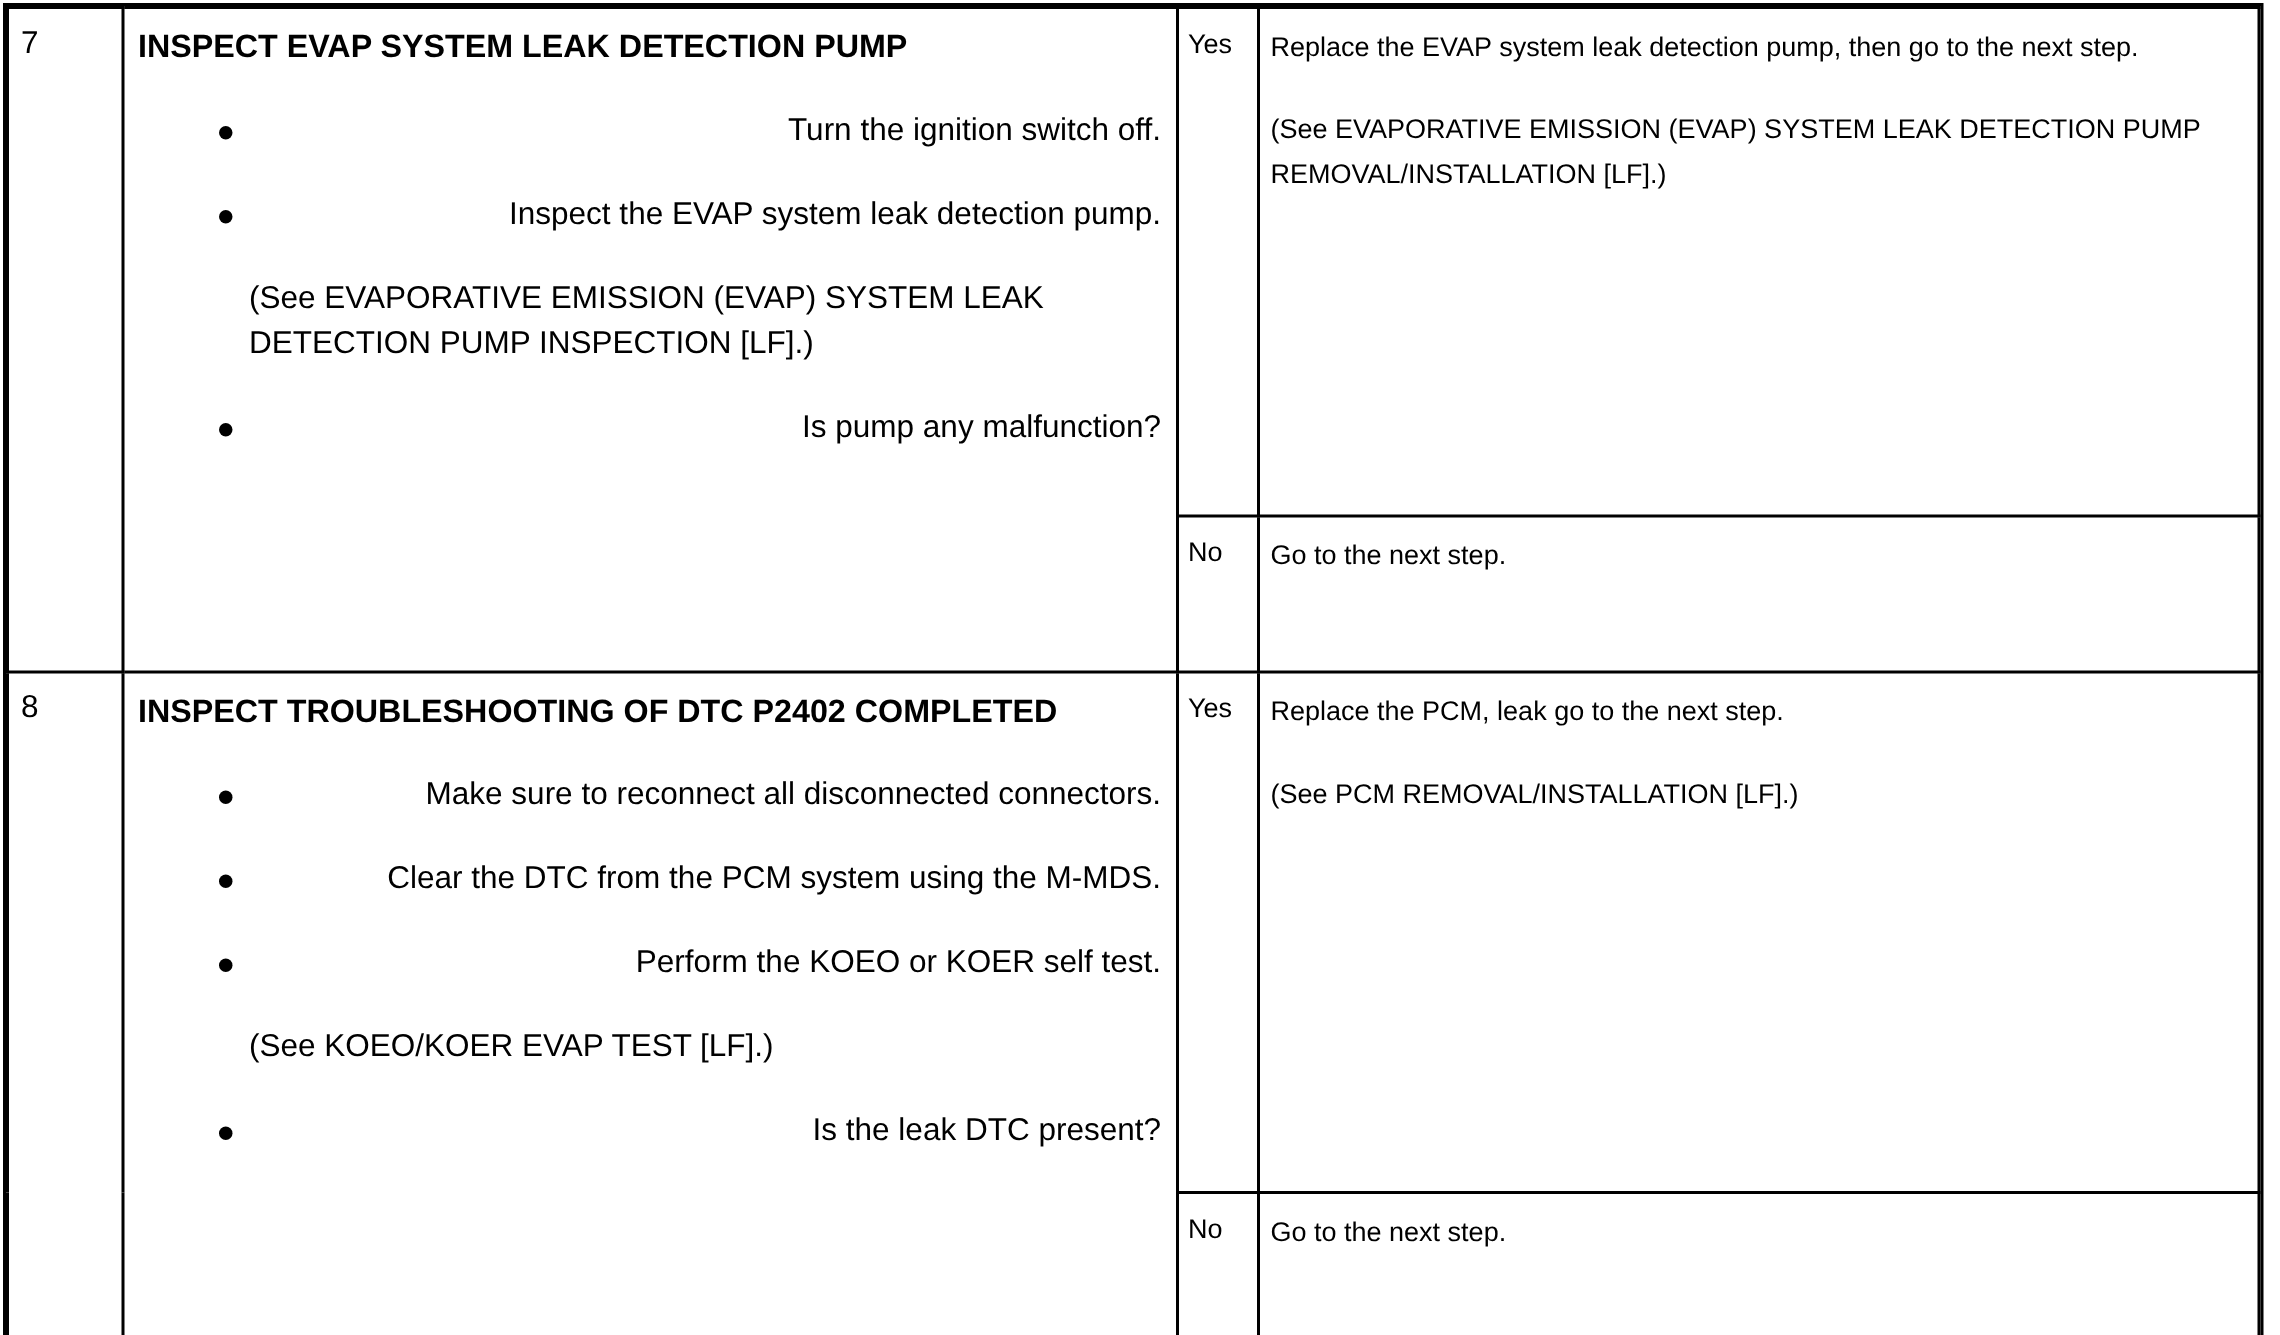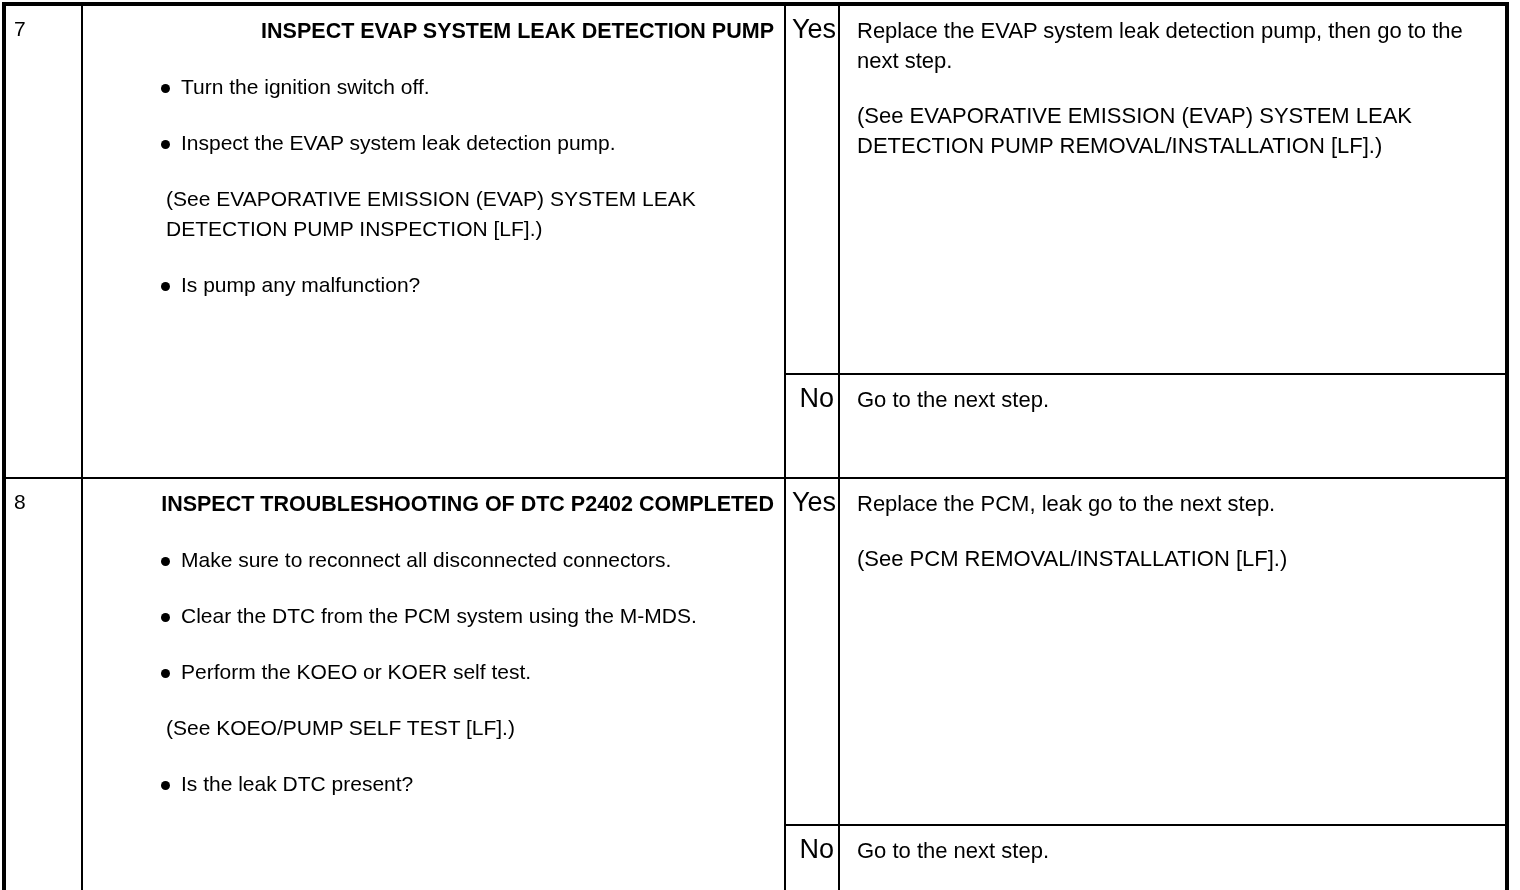--- a/index.html
+++ b/index.html
@@ -61,43 +61,42 @@
     font-size: 21px;
     line-height: 26px;
   }
 
   .action-cell {
     padding: 10px 10px 10px 9px;
   }
 
   .yn-cell {
     padding: 10px 4px 6px 6px;
-    font-size: 27px;
+    font-size: 18px;
     line-height: 27px;
     white-space: nowrap;
-    text-align: right;
   }
 
   .result-cell {
     padding: 10px 10px 10px 7px;
   }
 
   .heading {
     font-weight: bold;
     font-size: 21.5px;
     line-height: 30px;
     letter-spacing: 0px;
     margin: 0 0 6px 0;
-    text-align: right;
   }
 
   ul.bullets {
     list-style: none;
-    margin: 15px;
+    margin: 0;
     padding: 0;
+    text-align: right;
   }
 
   ul.bullets > li {
     position: relative;
     margin: 0 0 0 0;
     padding: 0 0 0 74px;
     font-size: 21px;
     line-height: 30px;
   }
 
@@ -117,23 +116,22 @@
   }
 
   .note {
     margin-top: 26px;
     padding-left: 74px;
     font-size: 21px;
     line-height: 30px;
   }
 
   .result-line {
-    font-size: 22px;
-    line-height: 30px;
-    margin-left: 10px;
+    font-size: 18px;
+    line-height: 30px;
   }
 
   .result-line.gap {
     margin-top: 25px;
   }
 
   .pad-7-yes   { height: 202px; }
   .pad-7-no    { height: 52px;  }
   .pad-8-yes   { height: 240px; }
   .pad-8-no    { height: 100px; }
@@ -202,21 +200,21 @@
             <li class="spaced">
               <span>Make sure to reconnect all disconnected connectors.</span>
             </li>
             <li class="spaced">
               <span>Clear the DTC from the PCM system using the M-MDS.</span>
             </li>
             <li class="spaced">
               <span>Perform the KOEO or KOER self test.</span>
             </li>
           </ul>
-          <div class="note">(See KOEO/PUMP SELF TEST [LF].)</div>
+          <div class="note">(See KOEO/KOER EVAP TEST [LF].)</div>
           <ul class="bullets">
             <li class="spaced">
               <span>Is the leak DTC present?</span>
             </li>
           </ul>
         </td>
         <td class="yn-cell">
           <span>Yes</span>
         </td>
         <td class="result-cell">

